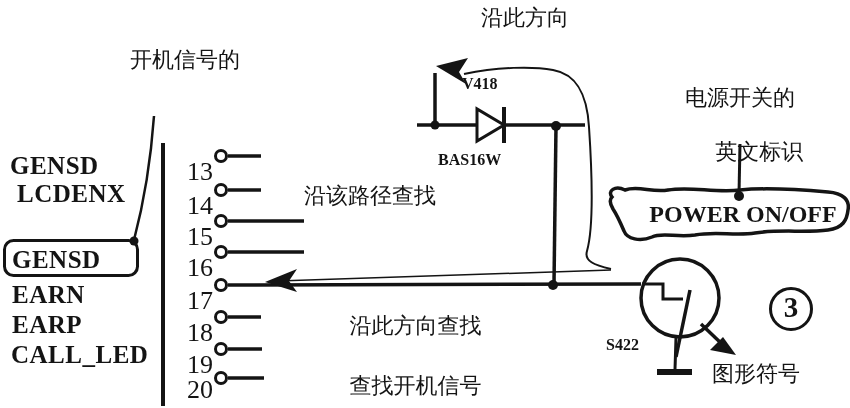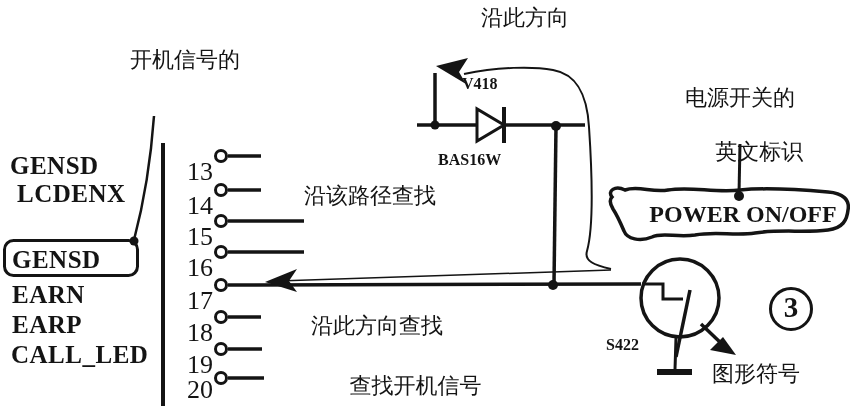--- a/index.html
+++ b/index.html
@@ -133,21 +133,21 @@
   <div class="lbl center" style="left:771px;top:292px;width:40px;font-size:29px;font-weight:bold;">3</div>
 
   <div class="lbl cn center" style="left:105px;top:45px;width:160px;line-height:29px;"><span>开机信号的</span><br>
        </div>
 
   <div class="lbl cn" style="left:481px;top:4px;line-height:27px;font-size:22px;"><span>沿此方向</span><br>
        </div>
 
   <div class="lbl cn" style="left:304px;top:184px;">沿该路径查找</div>
 
-  <div class="lbl cn" style="left:311px;top:311px;line-height:30px;"><span>沿此方向查找</span><br>
+  <div class="lbl cn" style="left:311px;top:311px;line-height:30px;text-align:right;"><span>沿此方向查找</span><br>
        <span>查找开机信号</span></div>
 
   <div class="lbl cn" style="left:712px;top:362px;">图形符号</div>
 
   <div class="lbl cn center" style="left:665px;top:84px;width:150px;line-height:27px;font-size:22px;"><span>电源开关的</span><br>
        <span>英文标识</span></div>
 
 </div>
 
 </body></html>

